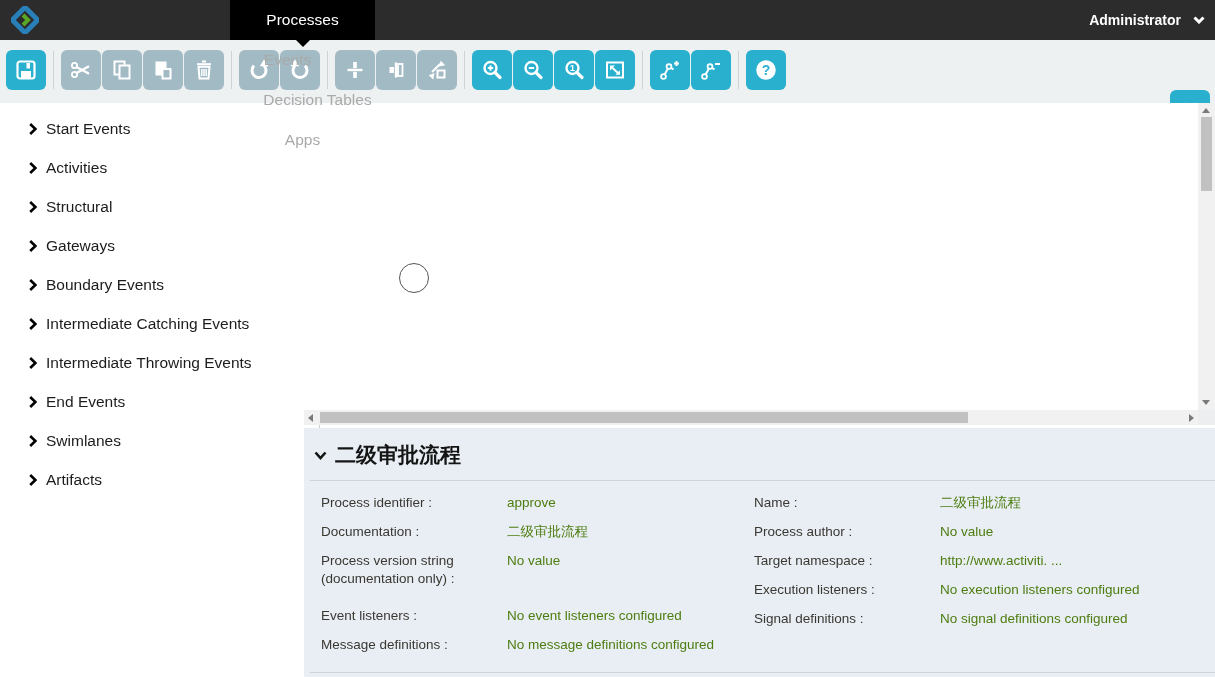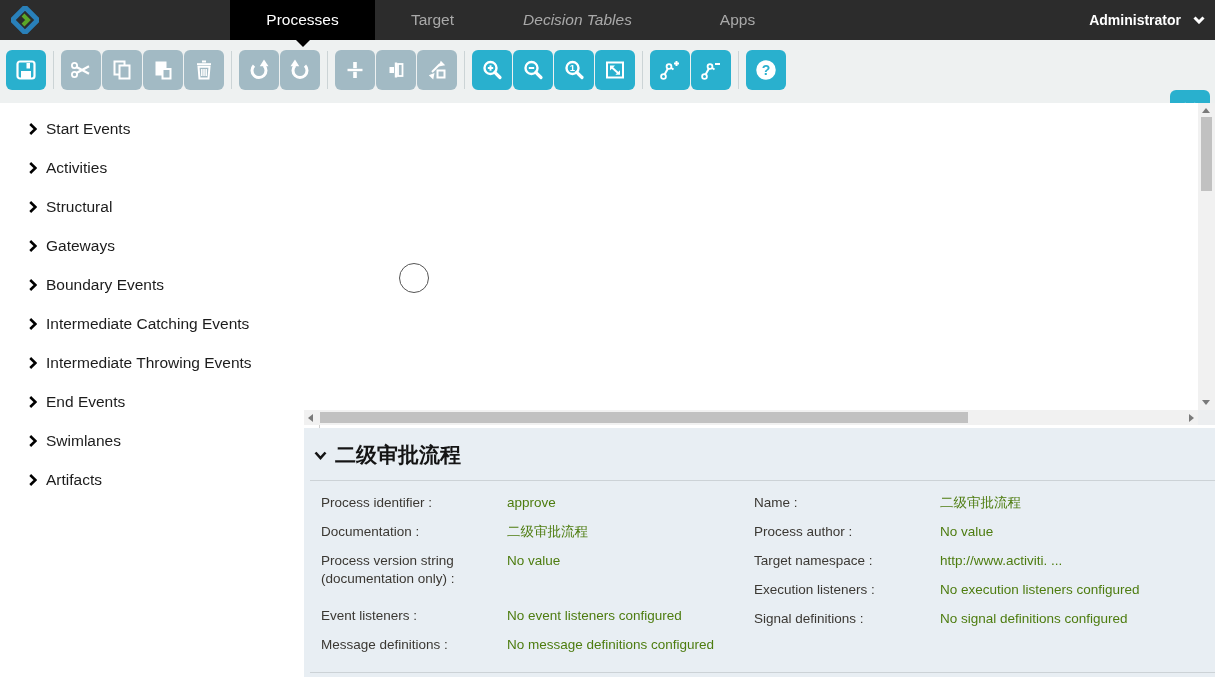--- a/index.html
+++ b/index.html
@@ -3,26 +3,26 @@
 <meta charset="utf-8">
 <style>
   * { margin:0; padding:0; box-sizing:border-box; }
   html,body { width:1215px; height:677px; overflow:hidden; background:#fff;
     font-family:"Liberation Sans","DejaVu Sans",sans-serif; }
 
   
   .header { position:absolute; left:0; top:0; width:1215px; height:40px;
     background:#2c2c2c; z-index:20; }
   .logo { position:absolute; left:11px; top:6px; width:28px; height:28px; }
-  .tabs { position:absolute; left:230px; top:0; height:40px; display:flex; }
+  .tabs { position:absolute; left:230px; top:0; height:40px; display:flex;flex-direction:column; }
   .tab { height:40px; line-height:40px; text-align:center; color:#a9a9a9;
     font-size:15.5px; cursor:pointer; }
   .tab-processes { width:145px; }
   .tab-forms { width:115px; }
-  .tab-dt { width:175px;font-style:italic; }
+  .tab-dt { width:175px; }
   .tab-apps { width:145px; }
   .tab.active { background:#000; color:#fff; position:relative; }
   .tab.active::after { content:""; position:absolute; left:50%; margin-left:-7px;
     top:40px; border-left:7px solid transparent; border-right:7px solid transparent;
     border-top:7px solid #000; }
   .user { position:absolute; right:10px; top:0; height:40px; display:flex;
     align-items:center; gap:12px; color:#fff; font-size:14px; font-weight:bold;
     cursor:pointer; }
 
   
@@ -96,21 +96,21 @@
 </head>
 <body>
 
 <div class="header">
   <svg class="logo" viewBox="0 0 28 28">
     <rect x="5" y="5" width="18" height="18" transform="rotate(45 14 14)" fill="none" stroke="#2980b9" stroke-width="5"></rect>
     <path d="M12 9 L17 14 L12 19" fill="none" stroke="#5aa728" stroke-width="4"></path>
   </svg>
   <div class="tabs">
     <div class="tab tab-processes active">Processes</div>
-    <div class="tab tab-forms">Target</div>
+    <div class="tab tab-forms">Events</div>
     <div class="tab tab-dt">Decision Tables</div>
     <div class="tab tab-apps">Apps</div>
   </div>
   <div class="user">
     <span>Administrator</span>
     <svg width="12" height="8" viewBox="0 0 12 8">
       <path d="M1.5 1.5 L6 6 L10.5 1.5" fill="none" stroke="#fff" stroke-width="3"></path>
     </svg>
   </div>
 </div>

